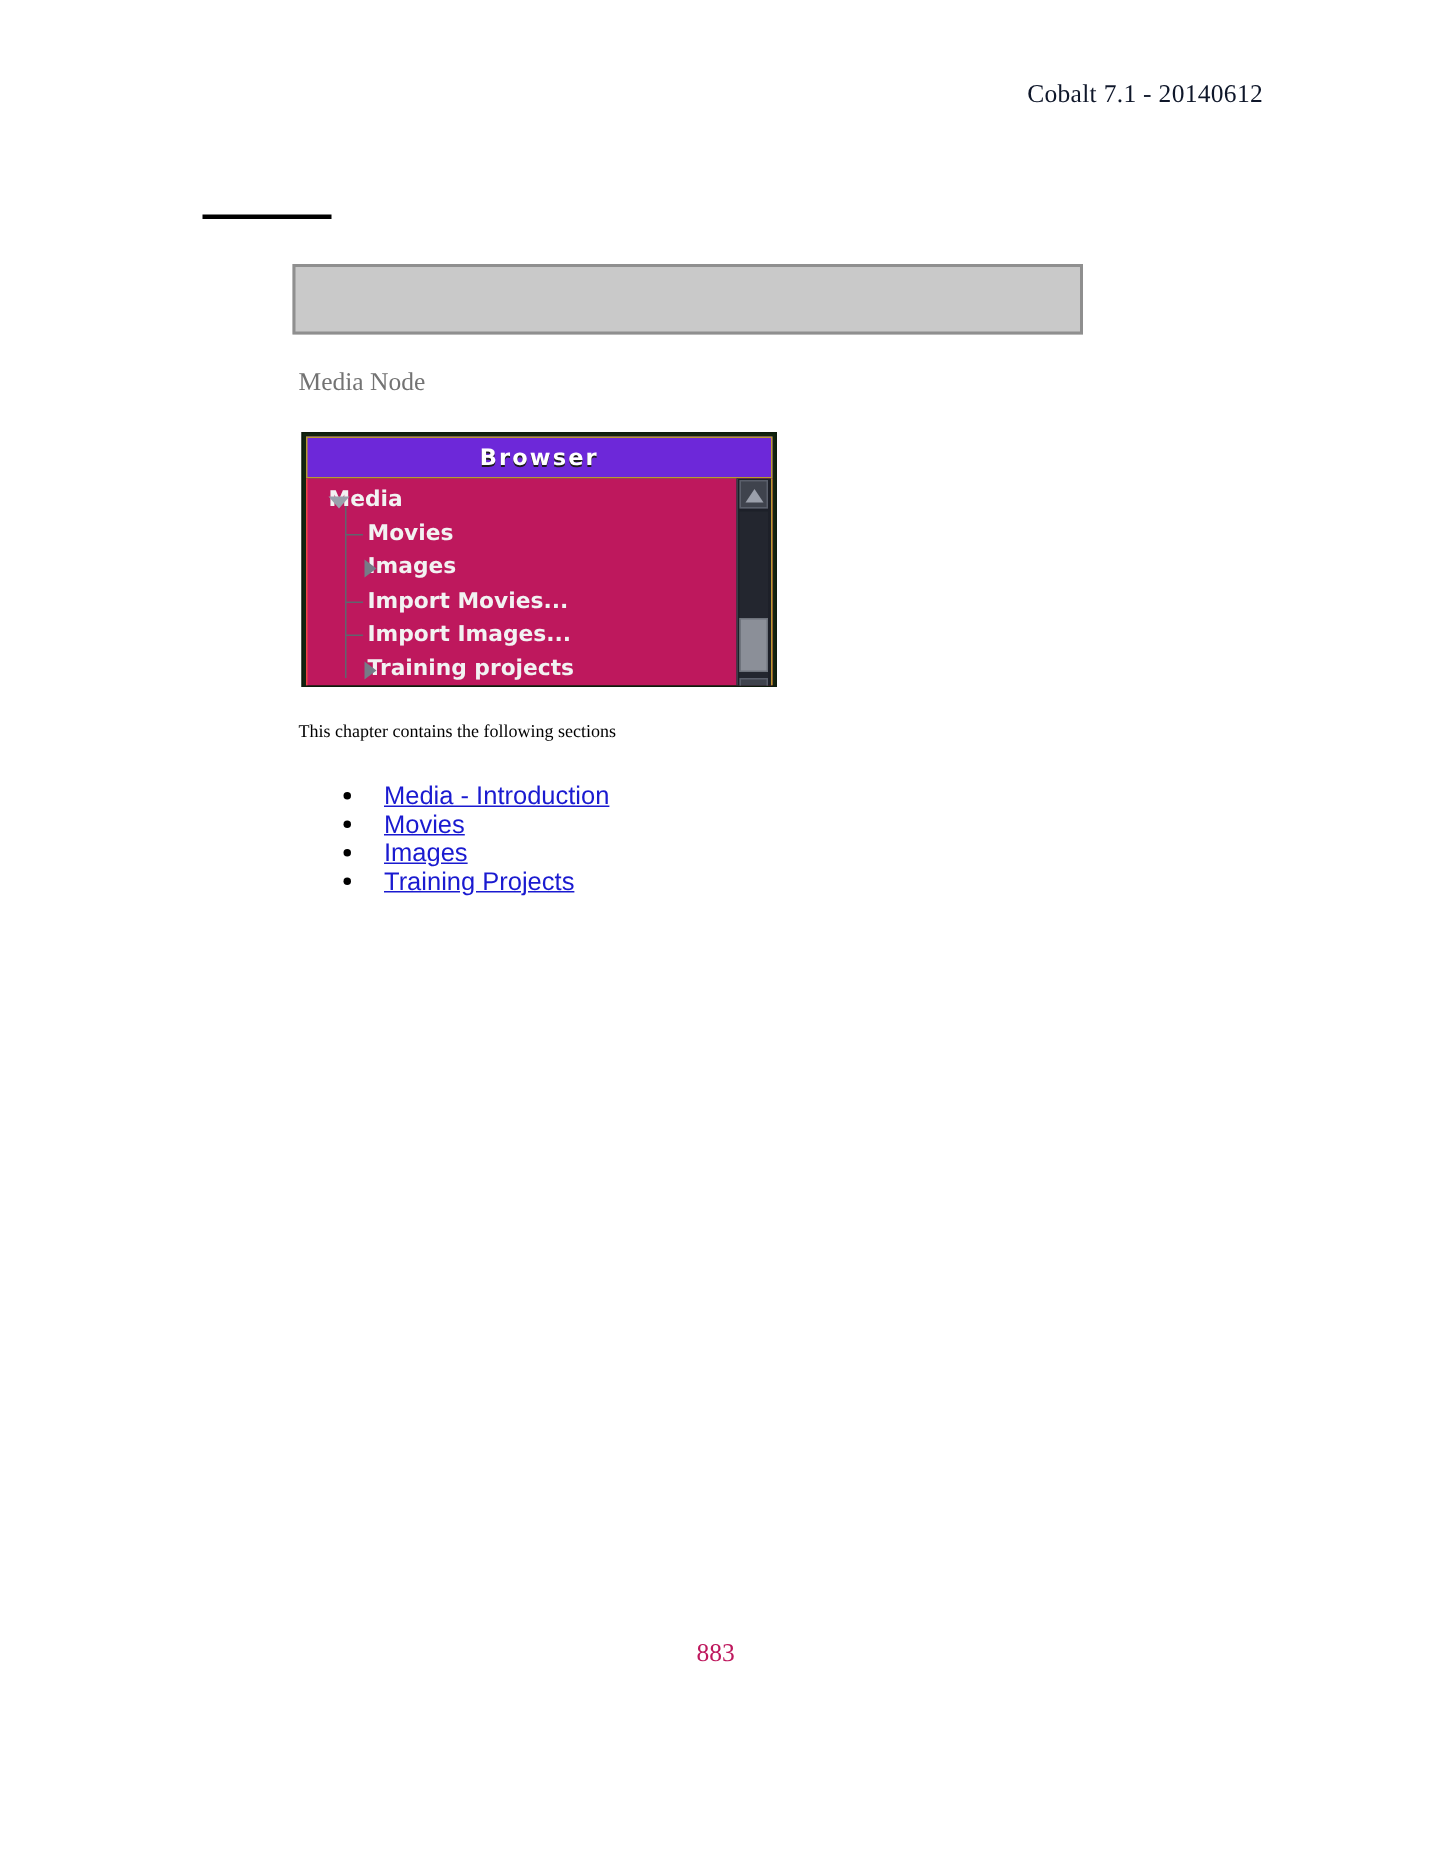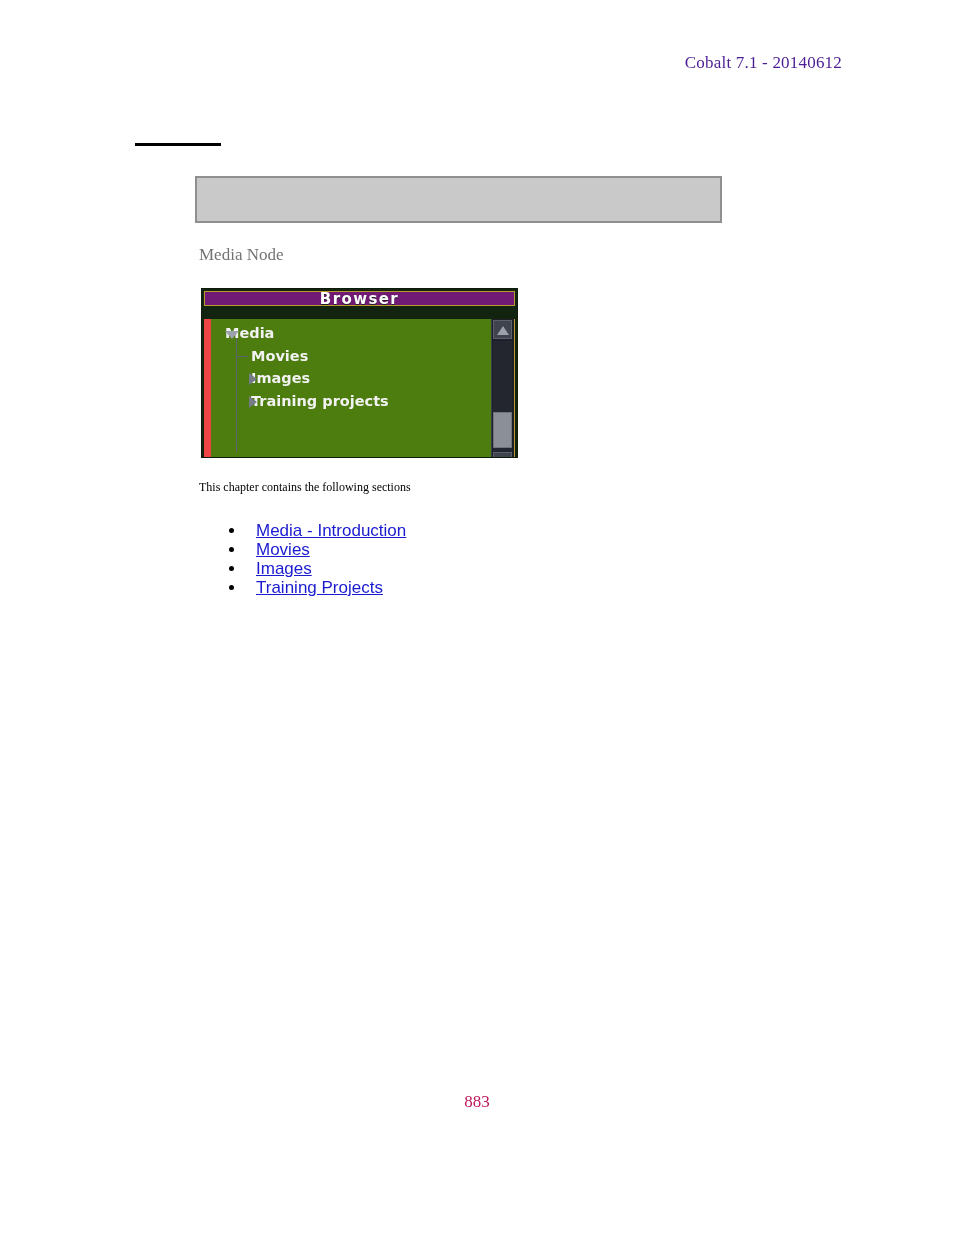--- a/index.html
+++ b/index.html
@@ -16,21 +16,21 @@
     overflow: hidden;
   }
 
   
   .page-header {
     position: absolute;
     top: 53px;
     right: 112px;
     font-family: "Liberation Serif", serif;
     font-size: 17px;
-    color: #4c1d95;
+    color: #0f172a;
     letter-spacing: 0.2px;
     white-space: nowrap;
   }
 
   
   .section-rule {
     position: absolute;
     left: 135px;
     top: 143px;
     width: 86px;
@@ -79,22 +79,22 @@
     left: 2px;
     top: 2px;
     right: 2px;
     bottom: 0px;
   }
   .panel-titlebar {
     position: absolute;
     left: 0;
     top: 0;
     right: 0;
-    height: 15px;
-    background: #701a75;
+    height: 28px;
+    background: #6d28d9;
     border: 1px solid #b99a2e;
     box-sizing: border-box;
     display: flex;
     align-items: center;
     justify-content: center;
   }
   .panel-title {
     color: #ffffff;
     font-size: 15px;
     font-weight: bold;
@@ -102,22 +102,22 @@
     font-family: "DejaVu Sans", sans-serif;
     text-shadow: 0 1px 0 #1d1d1d;
   }
 
   .panel-body {
     position: absolute;
     left: 0;
     top: 28px;
     right: 0;
     bottom: 0;
-    background: #4d7c0f;
-    border-left: 7px solid #ef4444;
+    background: #be185d;
+    border-left: 1px solid #ef4444;
     border-right: 1px solid #b99a2e;
     box-sizing: border-box;
     display: flex;
   }
 
   .tree {
     position: relative;
     flex: 1 1 auto;
     padding-top: 3px;
     overflow: hidden;
@@ -318,21 +318,29 @@
         <div class="tree-row depth1">
           <span class="branch"></span>
           <span class="label">Movies</span>
         </div>
 
         <div class="tree-row depth1">
           <span class="tw tw-closed"></span>
           <span class="label">Images</span>
         </div>
 
-
+        <div class="tree-row depth1">
+          <span class="branch"></span>
+          <span class="label">Import Movies...</span>
+        </div>
+
+        <div class="tree-row depth1">
+          <span class="branch"></span>
+          <span class="label">Import Images...</span>
+        </div>
 
         <div class="tree-row depth1">
           <span class="tw tw-closed"></span>
           <span class="label">Training projects</span>
         </div>
       </div>
 
       <div class="scrollbar">
         <div class="sb-up"></div>
         <div class="sb-track"></div>

